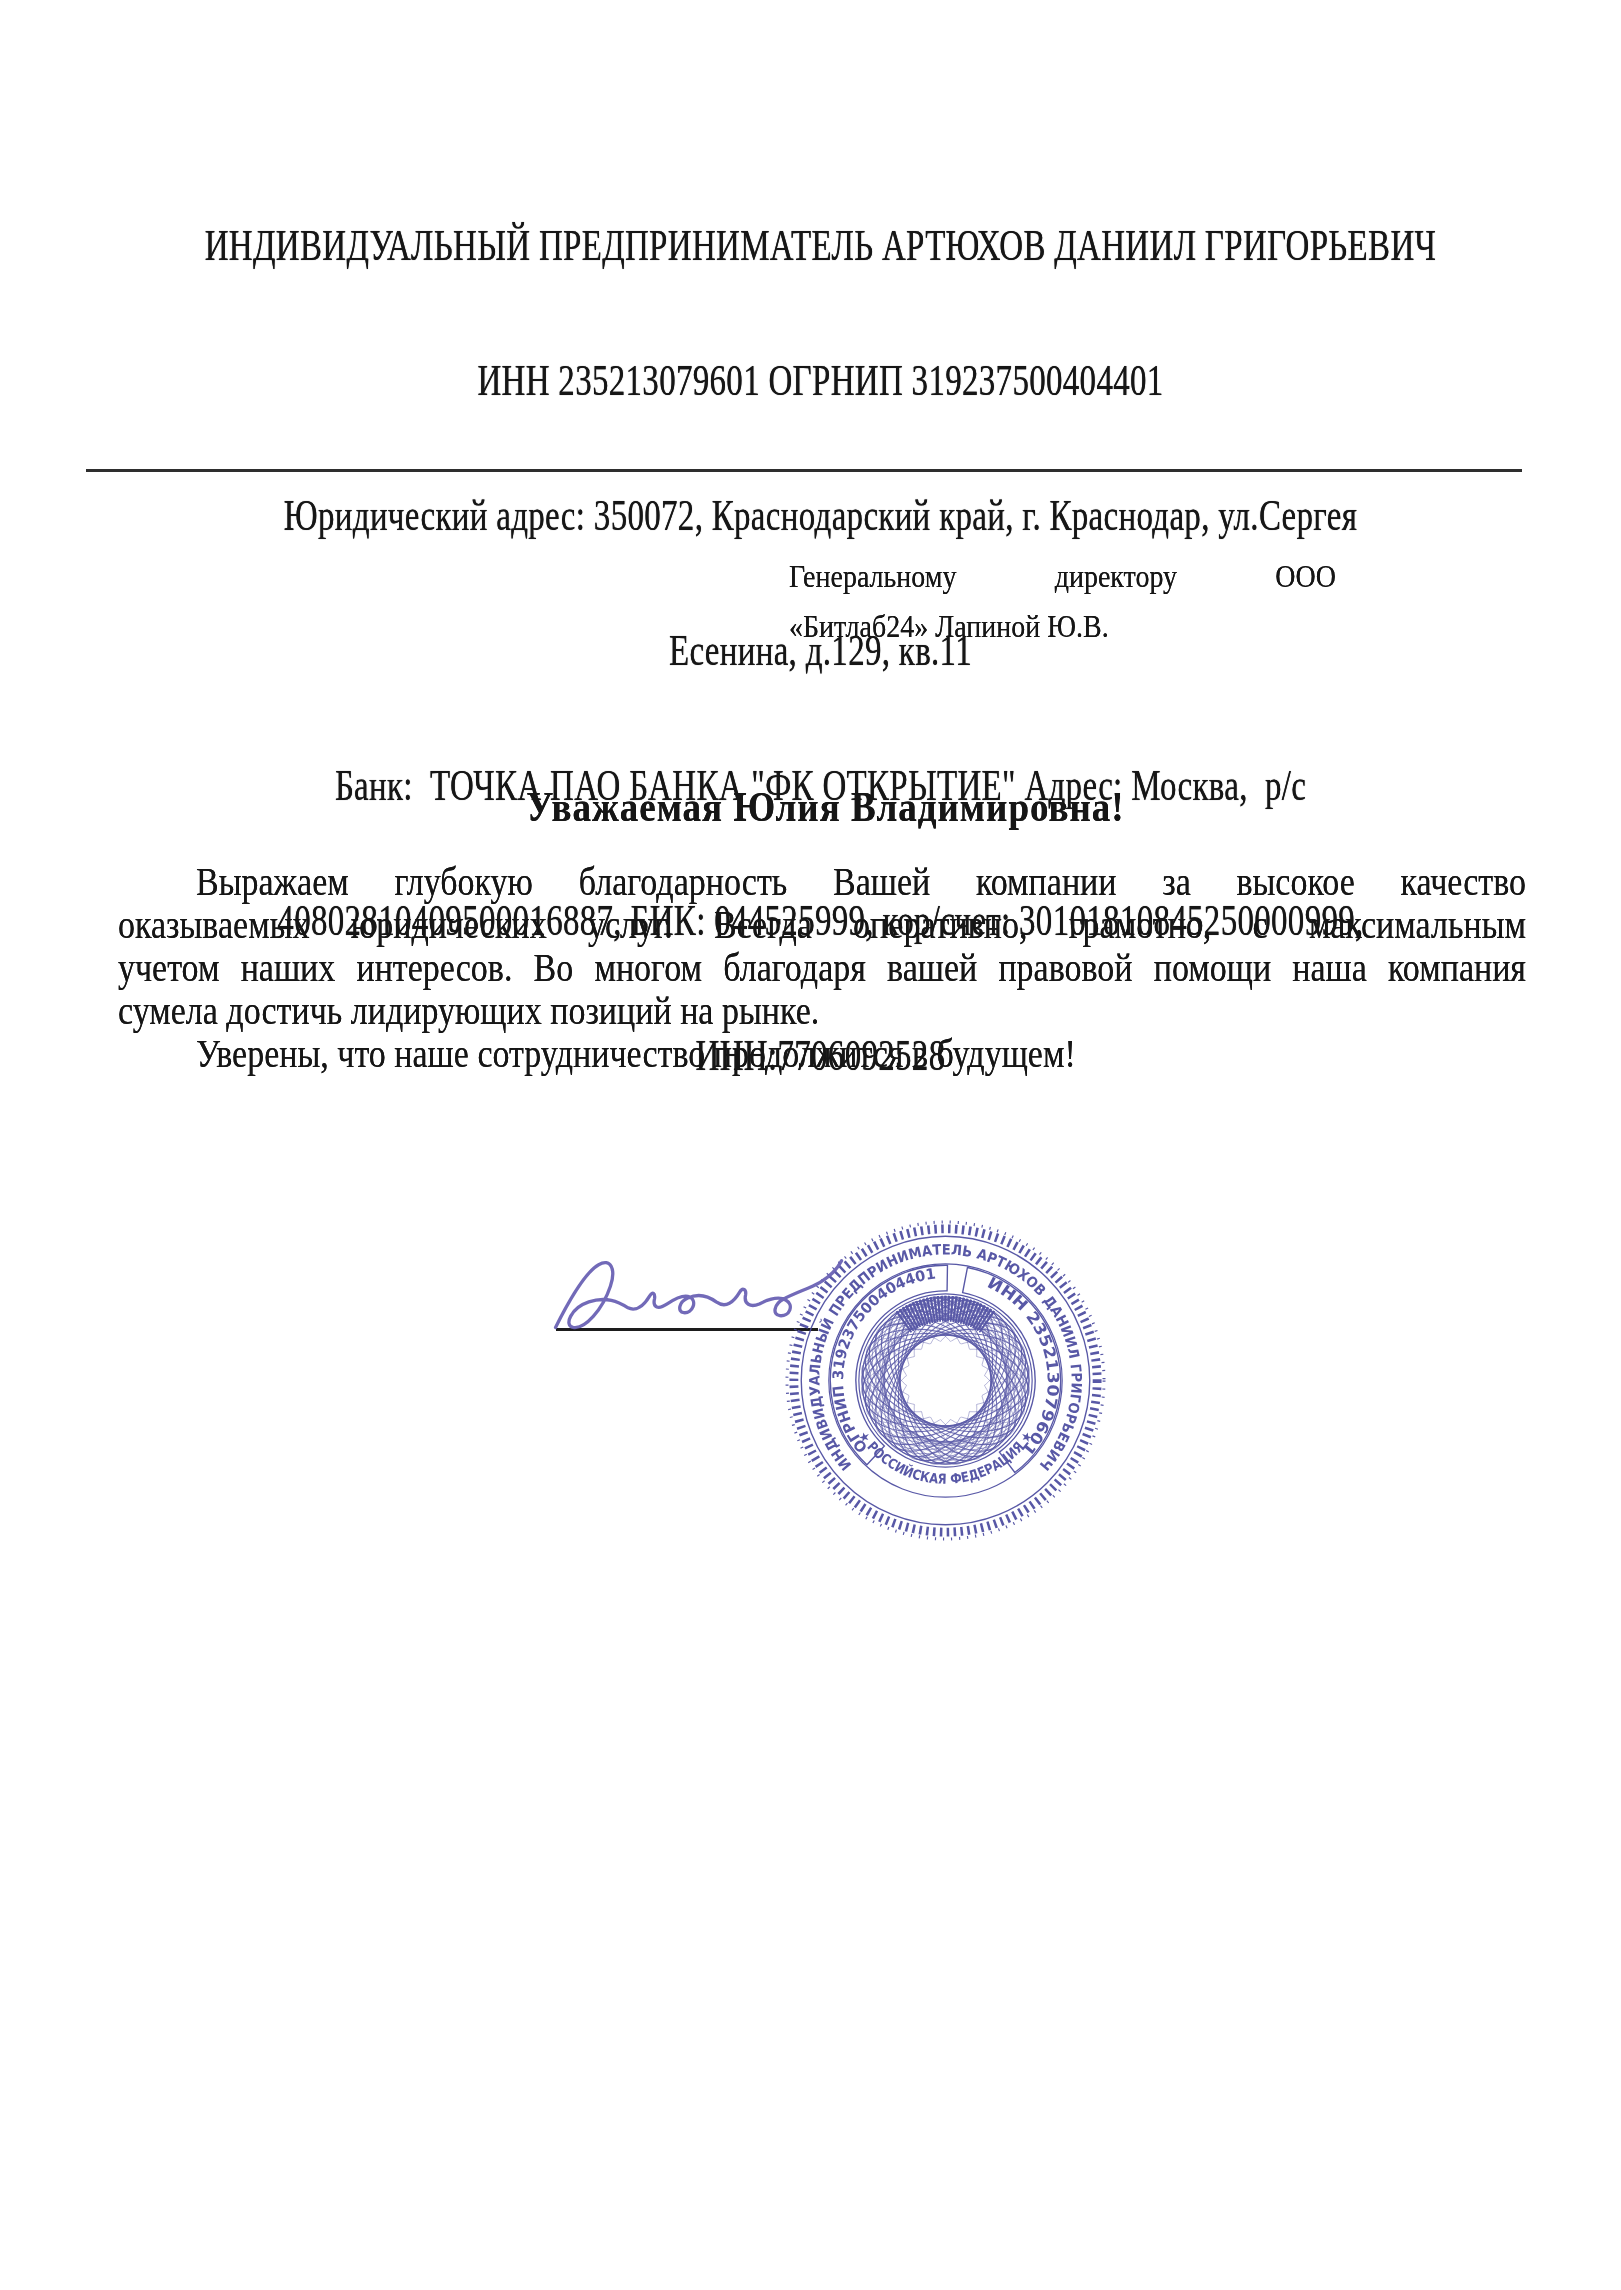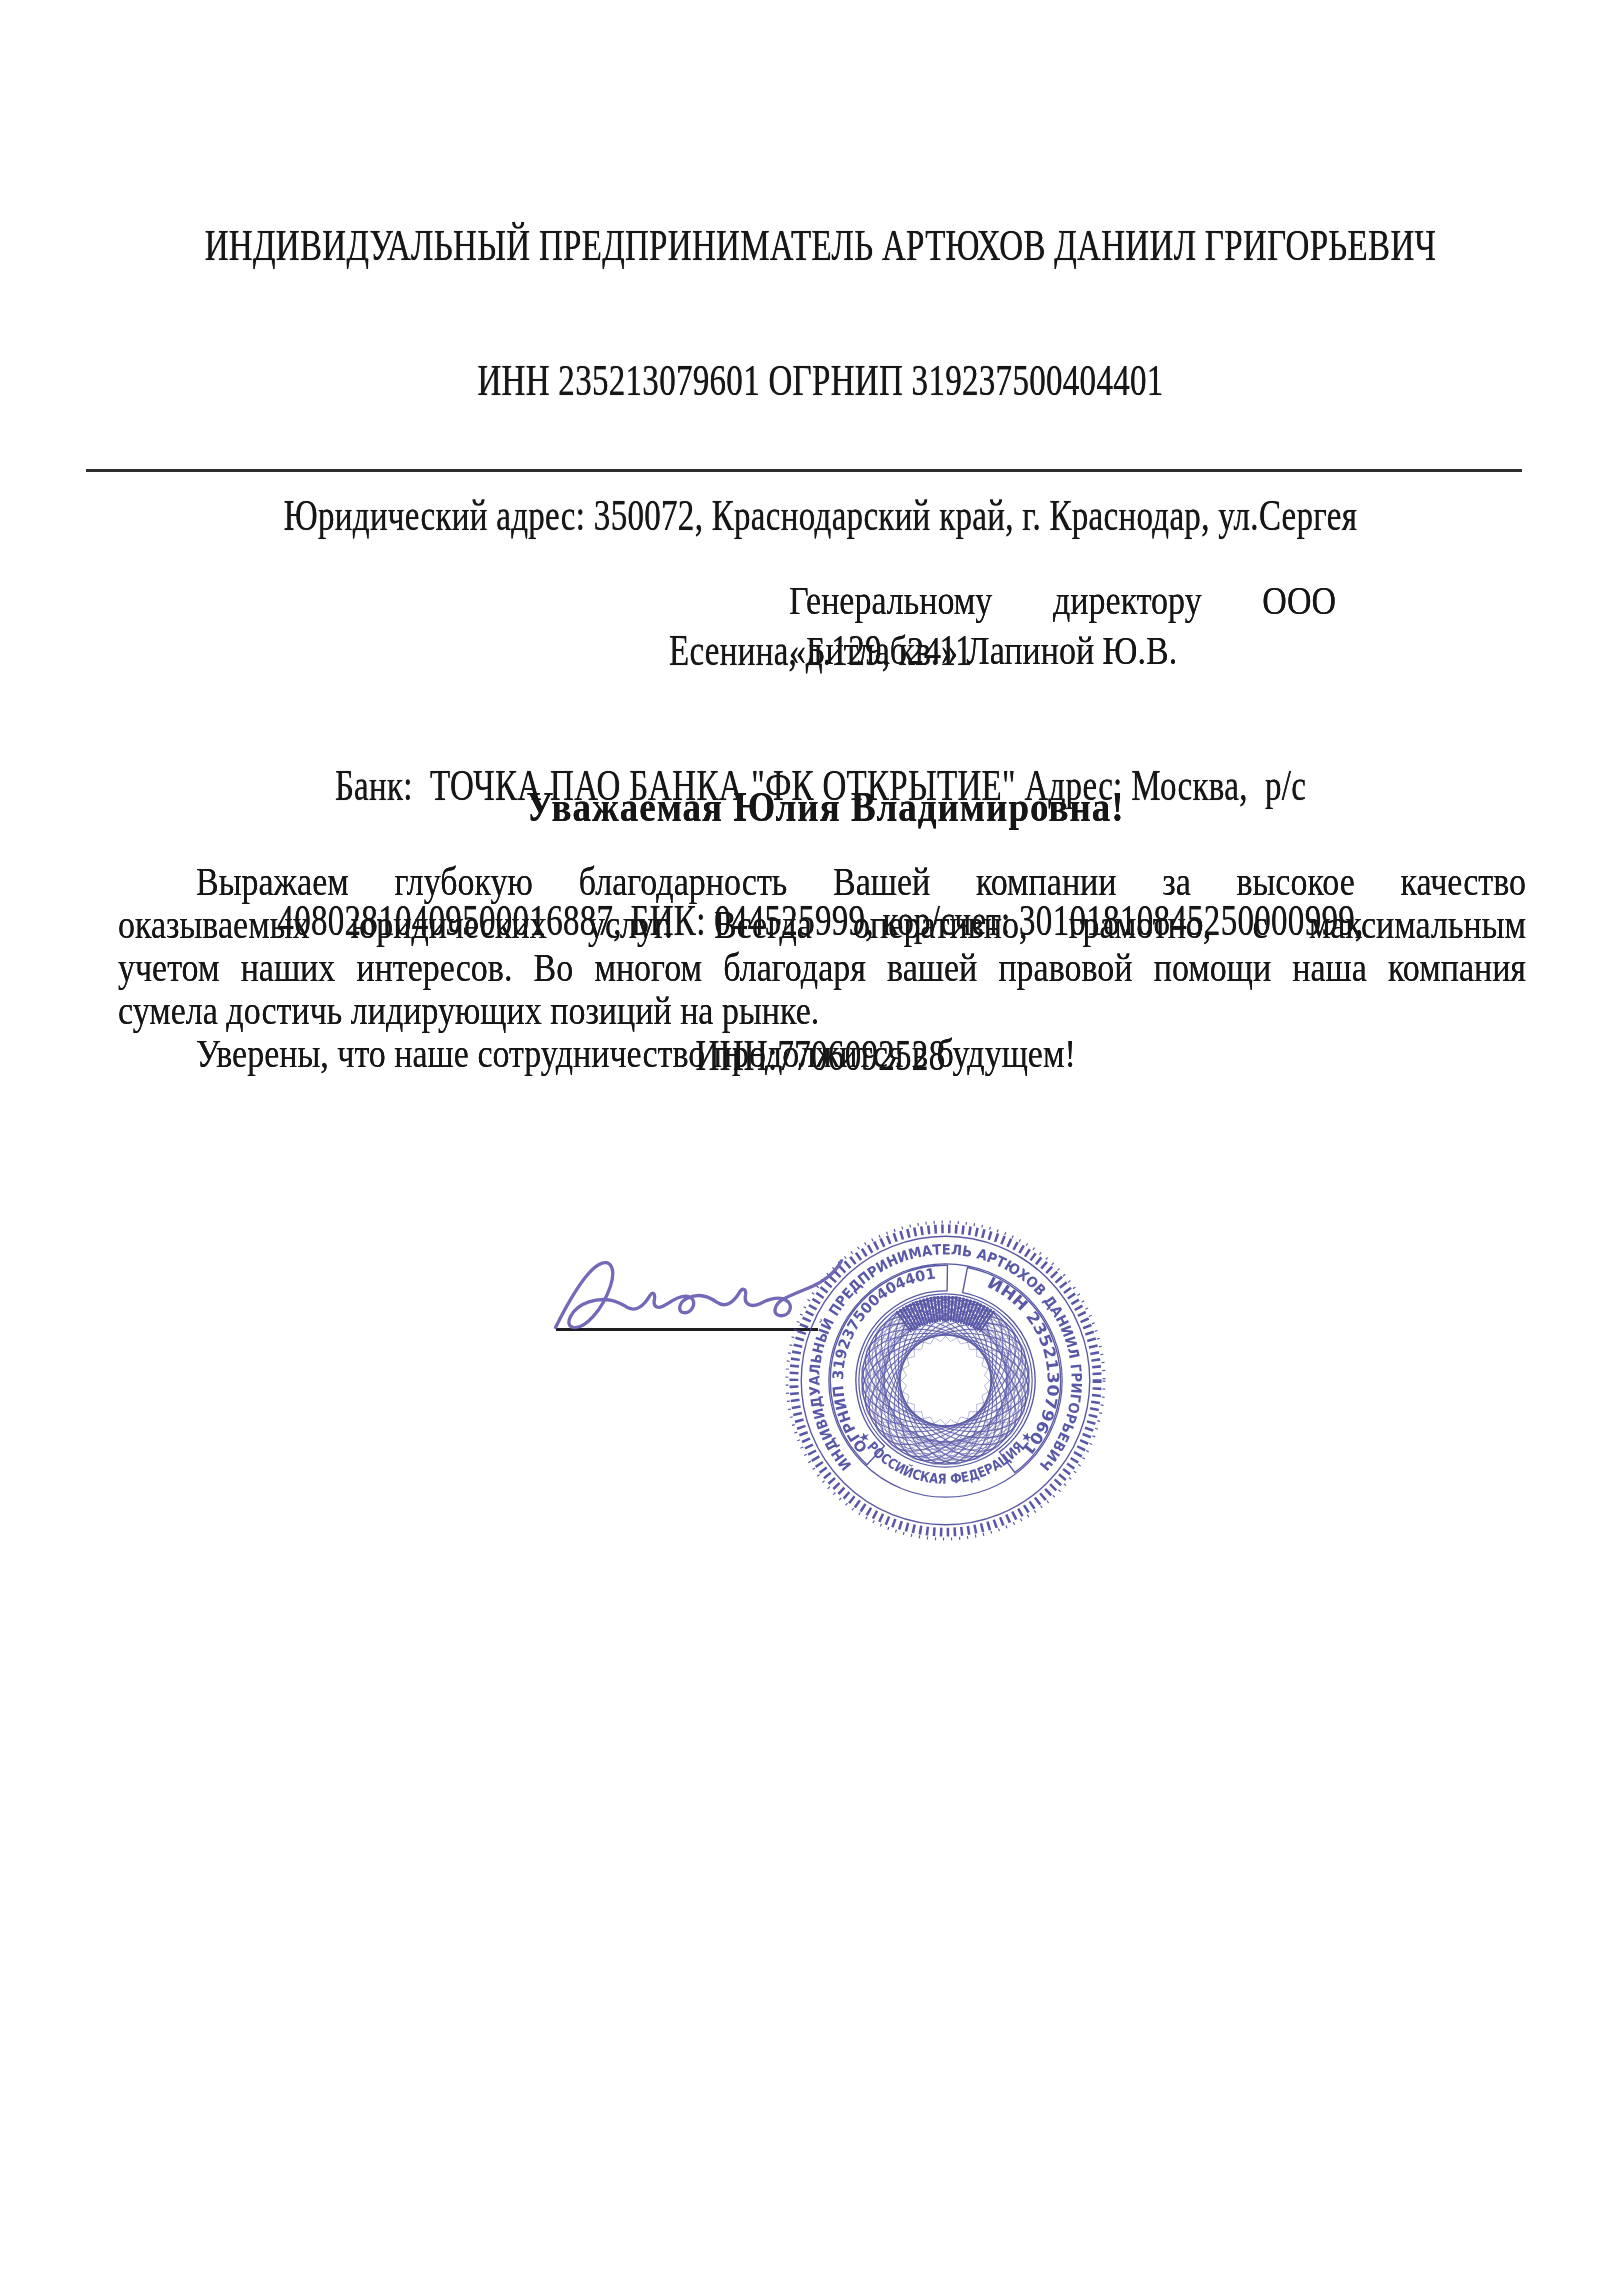--- a/index.html
+++ b/index.html
@@ -17,22 +17,22 @@
     text-shadow:0 0 0.6px #1a1a1a;
   }
   .letterhead .hline { transform:scaleY(1.32); transform-origin:50% 50%; }
   
   .rule {
     position:absolute; top:469px; left:86px; width:1436px; height:2.9px;
     background:#2e2e2e;
   }
   
   .recipient {
-    position:absolute; top:576px; left:789px; width:547px;
-    font-size:34px; line-height:50px; text-shadow:0 0 0.5px #1a1a1a;
+    position:absolute; top:552px; left:789px; width:547px;
+    font-size:28px; line-height:50px; text-shadow:0 0 0.5px #1a1a1a;
   }
   .recipient .r1 { text-align:justify; text-align-last:justify; transform:scaleY(1.16); }
   .recipient .r2 { text-align:left; white-space:nowrap; transform:scaleY(1.16); }
   
   .greeting {
     position:absolute; top:784px; left:118px; right:88px;
     text-align:center; font-size:37px; line-height:45px; letter-spacing:1px;
     text-shadow:0 0 0.5px #1a1a1a;
     font-weight:bold;
   }

